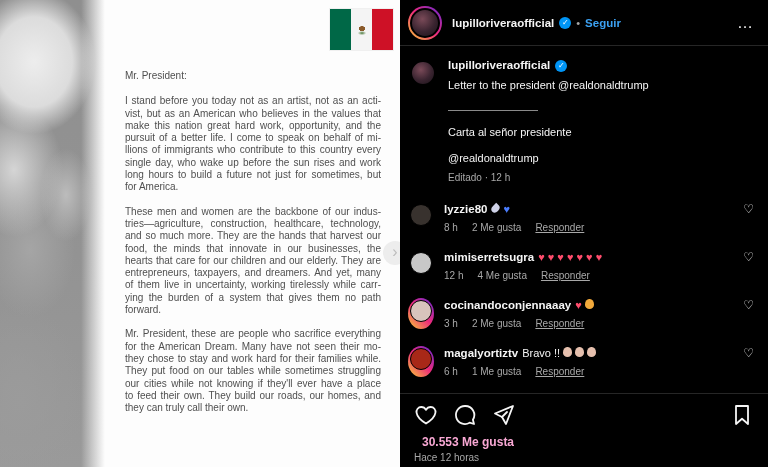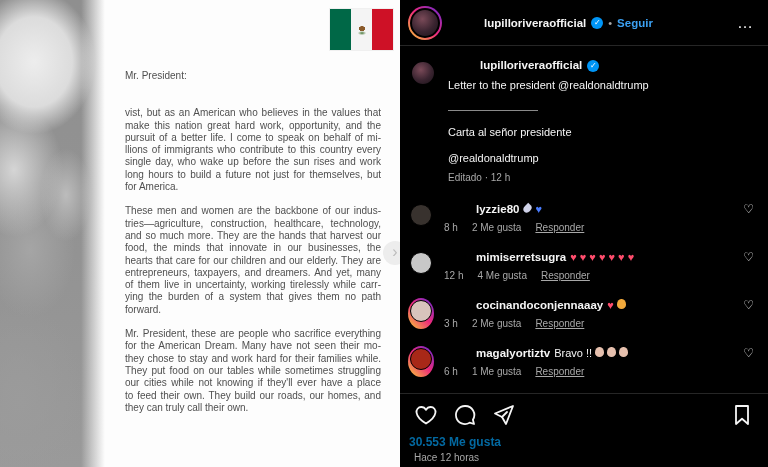--- a/index.html
+++ b/index.html
@@ -36,21 +36,21 @@
   .flag .emblem {
     position:absolute; left:50%; top:50%; width:12px; height:11px;
     transform:translate(-50%,-50%);
     background:radial-gradient(ellipse 5px 4px at 50% 38%, #8a5a2a 0%, #8a5a2a 60%, rgba(0,0,0,0) 65%),
                radial-gradient(ellipse 6px 3px at 50% 78%, #4c7b3c 0%, rgba(0,0,0,0) 70%);
   }
   .letter {
     position:absolute; left:125px; top:70px; width:256px;
     color:#4f4f4f; font-size:10px; line-height:12.3px;
   }
-  .letter-salutation { margin-bottom:25px; }
+  .letter-salutation { margin-bottom:13px; }
   .letter-par { margin-bottom:12px; }
   .letter-line { text-align:justify; text-align-last:justify; white-space:nowrap; }
   .letter-line.last { text-align-last:left; }
   .carousel-next {
     position:absolute; left:383px; top:241px; width:24px; height:24px;
     border-radius:50%; background:rgba(190,190,190,0.25);
     color:#bdbdbd; font-size:16px; line-height:22px; text-align:center;
     cursor:pointer; user-select:none;
   }
   
@@ -70,21 +70,21 @@
   }
   .ring.noring { background:transparent; padding:2px; }
   .avatar {
     border-radius:50%; border:2px solid #000;
     background:radial-gradient(circle at 40% 35%, #7a4a58 0%, #3a2430 55%, #191218 100%);
   }
   .avatar.size-30 { width:30px; height:30px; }
   .avatar.size-26 { width:26px; height:26px; }
   .avatar.size-22 { width:22px; height:22px; border-width:1px; }
   .hdr-text { display:flex; align-items:center; margin-left:10px; gap:5px; }
-  .username { font-weight:bold; font-size:11.5px; color:#f5f5f5;margin-left:32px; }
+  .username { font-weight:bold; font-size:11.5px; color:#f5f5f5; }
   .verified {
     width:12px; height:12px; border-radius:50%; background:#0095f6;
     color:#fff; font-size:8px; line-height:12px; text-align:center; flex:0 0 auto;
   }
   .dot-sep { color:#a8a8a8; font-size:11px; }
   .follow-link { color:#3ca1f2; font-size:11.5px; font-weight:bold; cursor:pointer; }
   .more-btn { margin-left:auto; color:#f5f5f5; font-size:16px; letter-spacing:1px; cursor:pointer; line-height:10px; }
   
   .scroll-area { height:347px; flex:0 0 347px; overflow:hidden; padding:12px 14px 0 8px; }
   .cap-row { display:flex; }
@@ -105,47 +105,48 @@
   
   .e-heart { font-size:11px; line-height:11px; display:inline-block; }
   .e-blob { display:inline-block; width:9px; height:10px; border-radius:50% 50% 55% 55% / 60% 60% 45% 45%; }
   .e-blob.flame, .e-blob.pray { width:8px; height:8px; border-radius:0 50% 50% 50%; transform:rotate(45deg); margin:0 1px; }
   .e-blob.pray { width:7px; height:9px; }
   
   .action-bar { display:flex; align-items:center; padding:9px 14px 6px 14px; gap:15px; }
   .action-icon { width:24px; height:24px; cursor:pointer; flex:0 0 auto; }
   .action-icon svg { width:24px; height:24px; display:block; }
   .bookmark { margin-left:auto; }
-  .likes-row { padding:2px 14px 0 9px; font-size:12px; font-weight:bold; color:#0369a1; }
+  .likes-row { padding:2px 14px 0 22px; font-size:12px; font-weight:bold; color:#f9a8d4; }
   .time-row { padding:3px 14px 8px 14px; font-size:10px; color:#a8a8a8; }
 </style>
 </head>
 <body>
 
 <div class="screen">
 
   <div class="post-image">
     <div class="photo-strip"></div>
     <div class="flag">
       <div class="stripe" style="background:#006847"></div>
       <div class="stripe" style="background:#f4f4f4">
         <div class="emblem"></div>
       </div>
       <div class="stripe" style="background:#ce1126"></div>
     </div>
     <div class="letter">
       <div class="letter-salutation">Mr. President:</div>
       <div id="letter-paragraphs">
           <div class="letter-par">
+            <div class="letter-line">I stand before you today not as an artist, not as an acti-</div>
             <div class="letter-line">vist, but as an American who believes in the values that</div>
             <div class="letter-line">make this nation great hard work, opportunity, and the</div>
             <div class="letter-line">pursuit of a better life. I come to speak on behalf of mi-</div>
             <div class="letter-line">llions of immigrants who contribute to this country every</div>
             <div class="letter-line">single day, who wake up before the sun rises and work</div>
-            <div class="letter-line">long hours to build a future not just for themselves, but</div>
+            <div class="letter-line">long hours to build a future not just for sometimes, but</div>
             <div class="letter-line last">for America.</div>
           </div>
           <div class="letter-par">
             <div class="letter-line">These men and women are the backbone of our indus-</div>
             <div class="letter-line">tries—agriculture, construction, healthcare, technology,</div>
             <div class="letter-line">and so much more. They are the hands that harvest our</div>
             <div class="letter-line">food, the minds that innovate in our businesses, the</div>
             <div class="letter-line">hearts that care for our children and our elderly. They are</div>
             <div class="letter-line">entrepreneurs, taxpayers, and dreamers. And yet, many</div>
             <div class="letter-line">of them live in uncertainty, working tirelessly while carr-</div>

